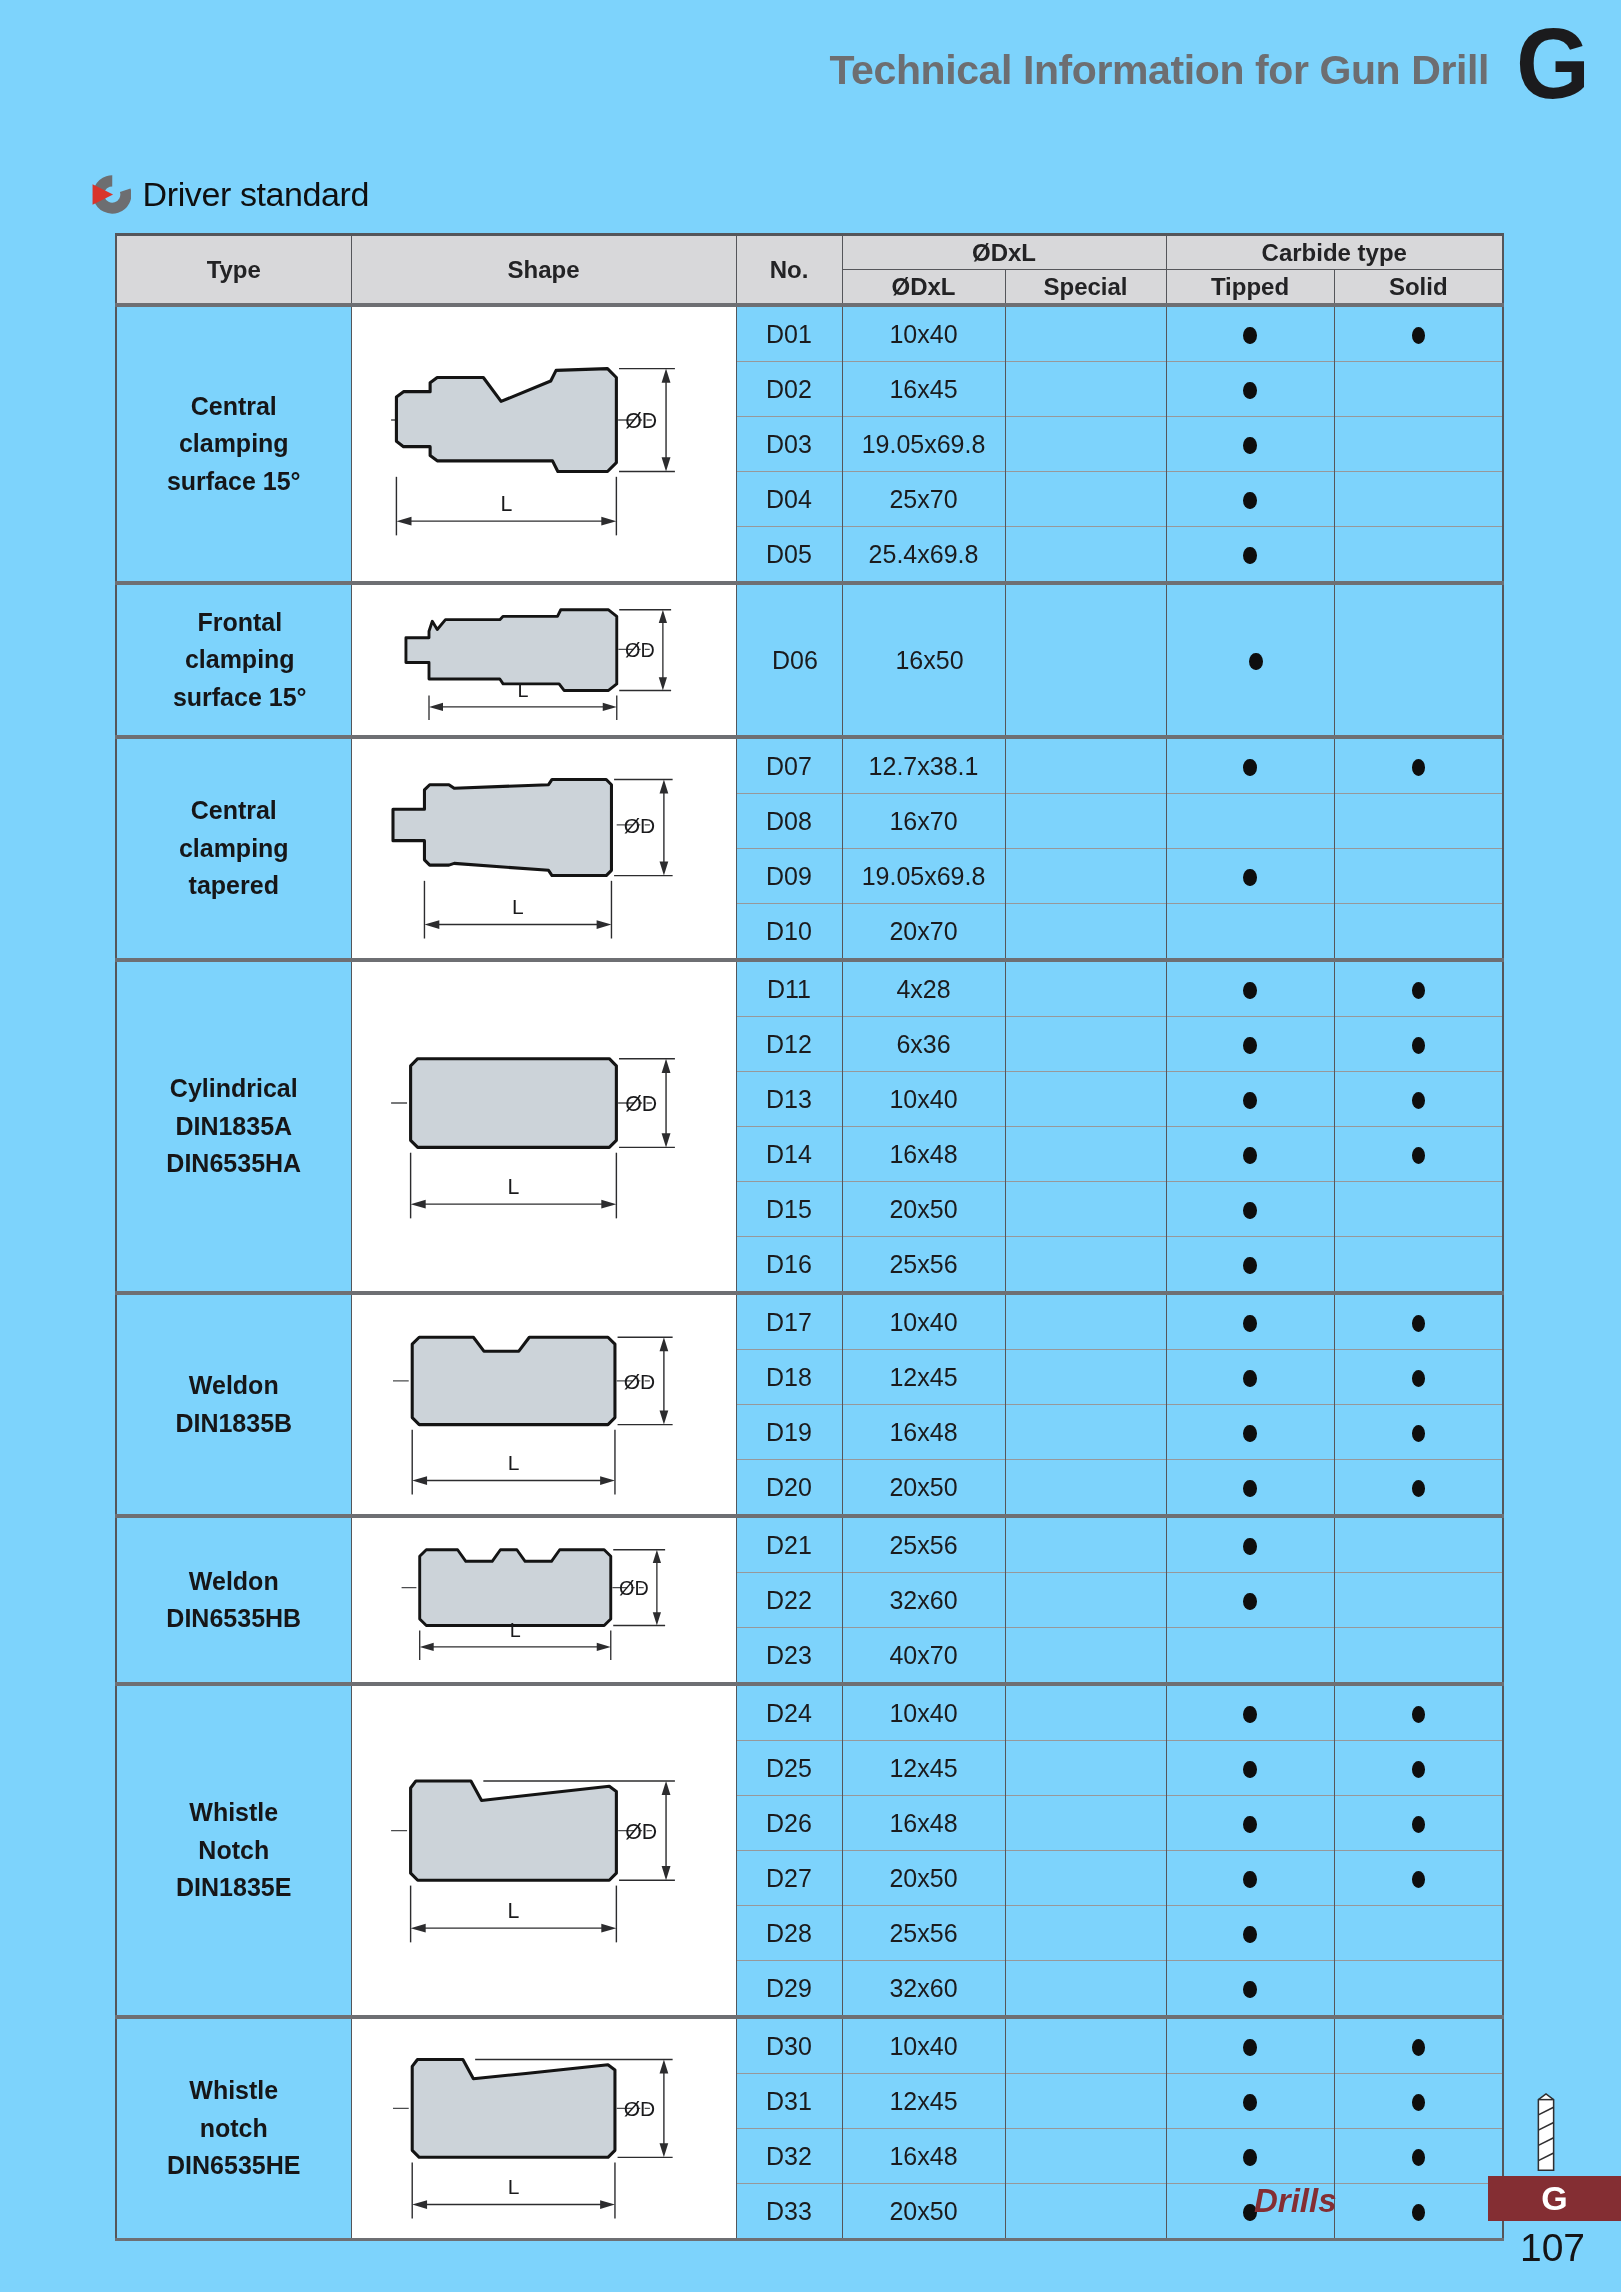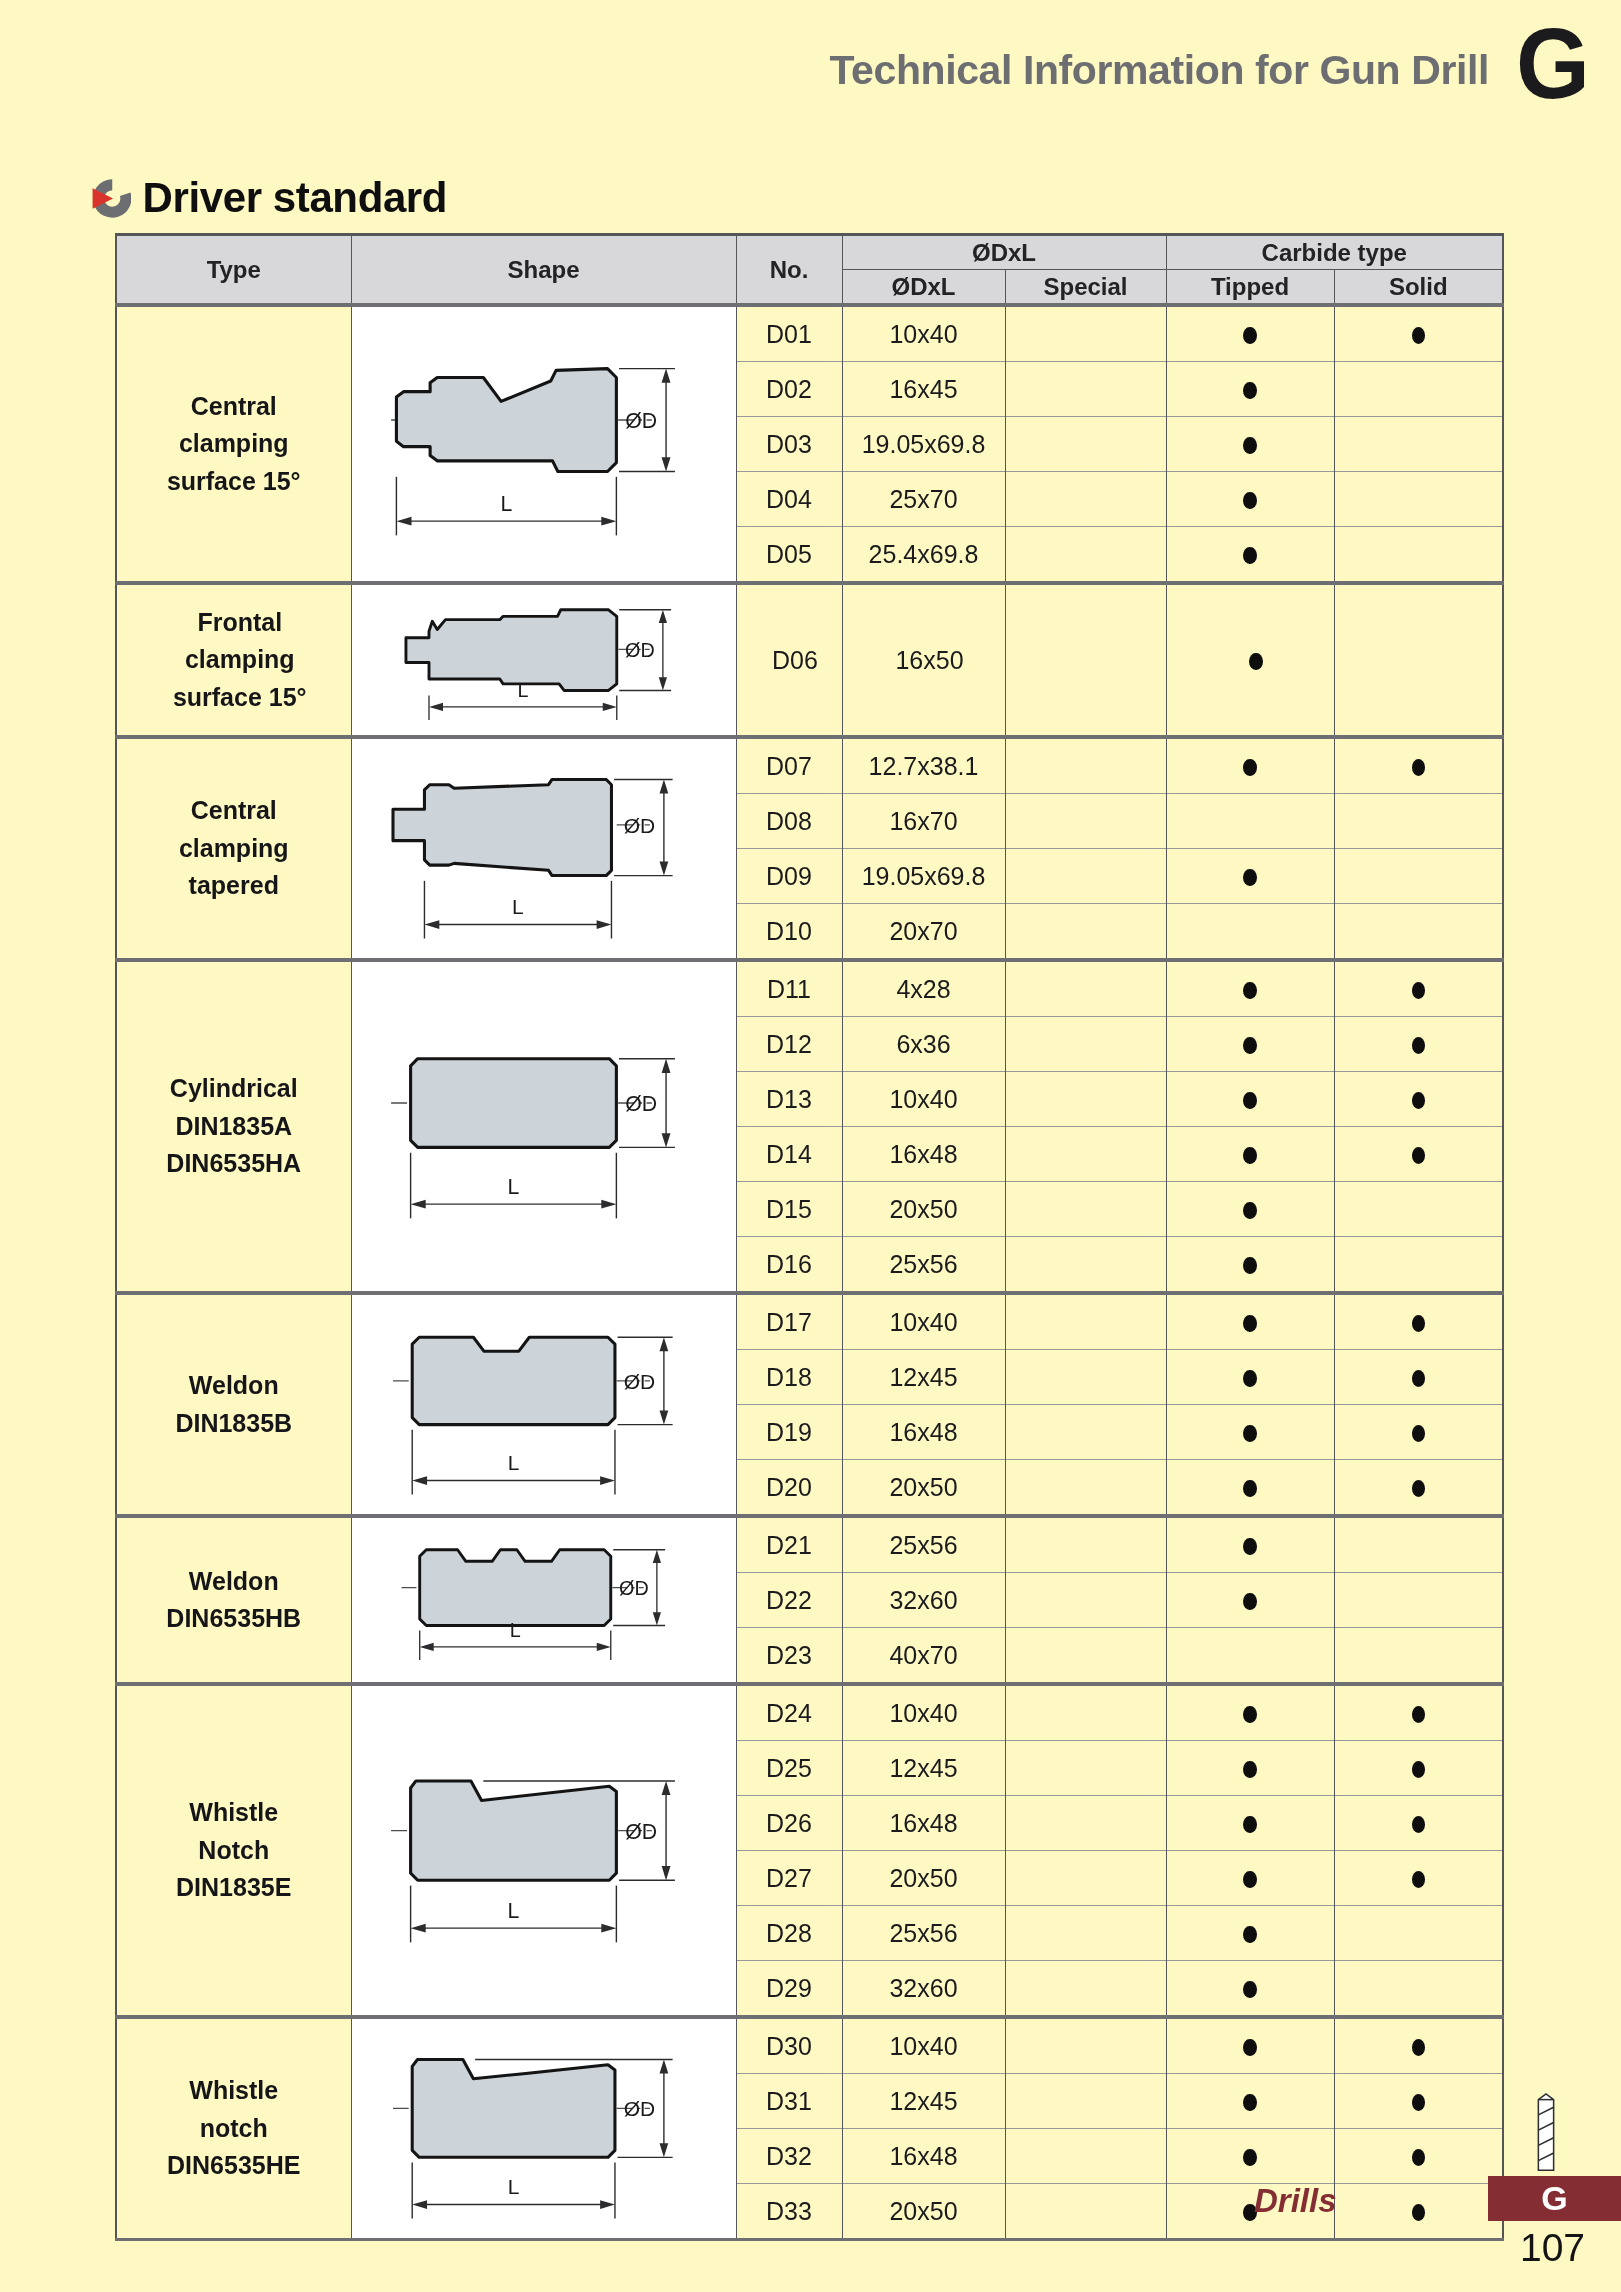--- a/index.html
+++ b/index.html
@@ -1,27 +1,27 @@
 <!DOCTYPE html>
 <html style="font-size:14.3px"><head>
 <meta charset="utf-8">
 <style>
   html,body{margin:0;padding:0;background:#ffffff;}
-  .page{position:relative;width:1622px;height:2293px;background:#fef9c3;
+  .page{position:relative;width:1622px;height:2293px;background:#7dd3fc;
         font-family:"Liberation Sans",sans-serif;color:#1b1b1d;overflow:hidden;}
 
   
   .header-title{position:absolute;top:47px;right:133px;font-size:41px;font-weight:bold;
                 color:#6d6e71;letter-spacing:-0.4px;white-space:nowrap;}
   .big-g{position:absolute;top:12.5px;right:32px;font-size:100px;font-weight:900;
          color:#1b1b1d;line-height:1;transform:scaleX(.95);transform-origin:right;}
 
   
   .section-head{position:absolute;left:90px;top:174px;display:flex;align-items:center;gap:11.6px;}
-  .section-title{font-size:42px;font-weight:bold;color:#0f0f10;letter-spacing:-0.4px;}
+  .section-title{font-size:34px;font-weight:normal;color:#0f0f10;letter-spacing:-0.4px;}
 
   
   table.driver{position:absolute;left:115px;top:233px;width:1387px;border-collapse:collapse;
                table-layout:fixed;border:2.7px solid #55565a;border-top-width:3.6px;border-bottom:3.6px solid #6e6f73;}
   table.driver th{background:#d8d8da;font-size:24px;font-weight:bold;color:#232325;
                   height:33px;border:1.8px solid #55565a;padding:0;}
   table.driver thead tr:last-child th{border-top:1.8px solid #77787b;}
   table.driver thead{border-bottom:3.6px solid #55565a;}
   table.driver td{border-left:1.8px solid #55565a;border-right:1.8px solid #55565a;
                   border-top:1.8px solid #97989a;

